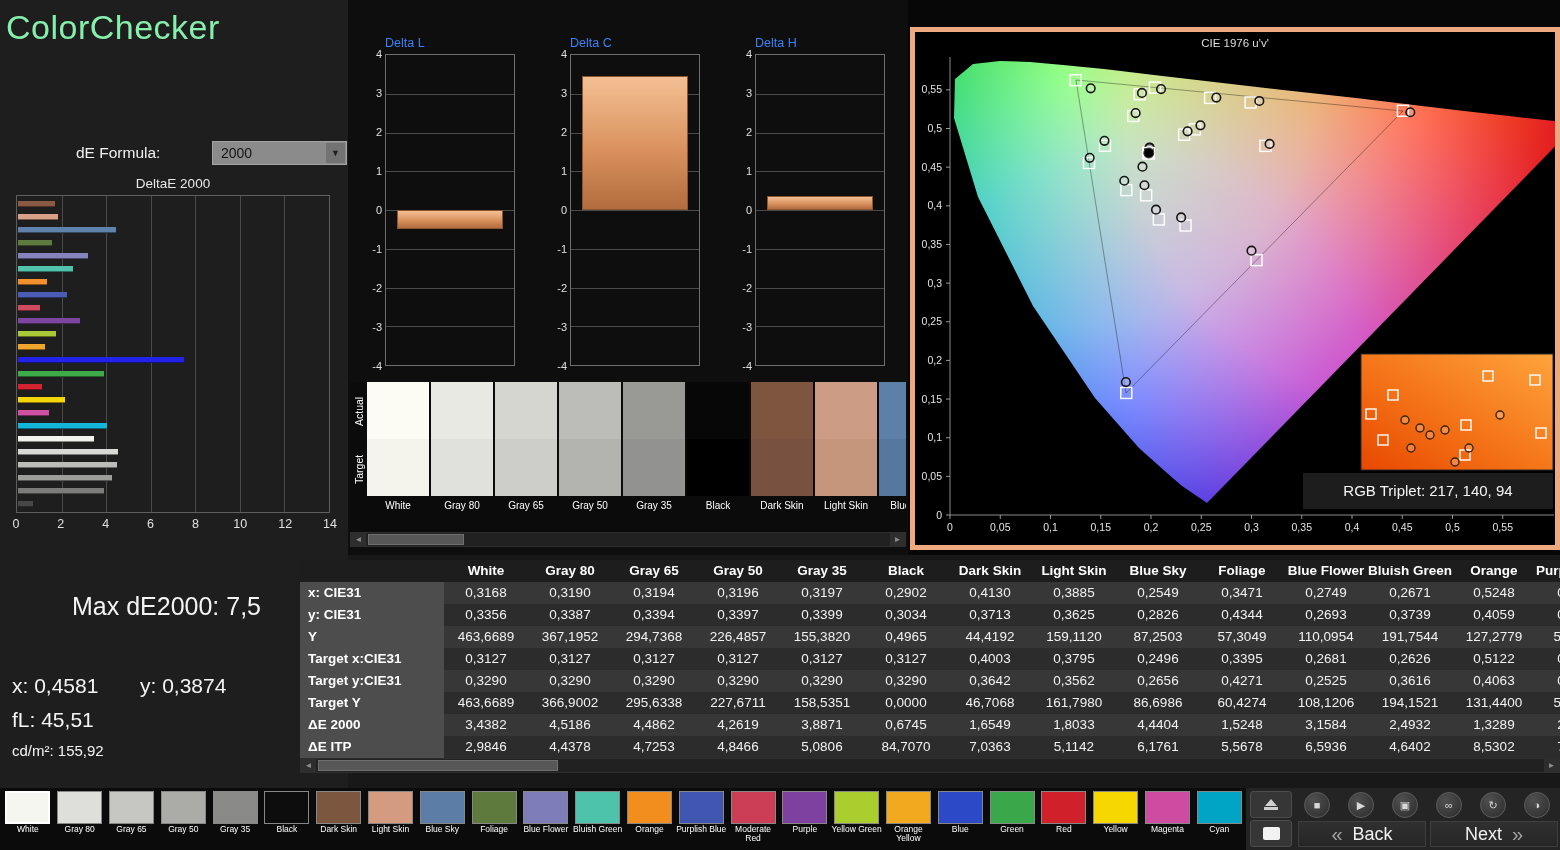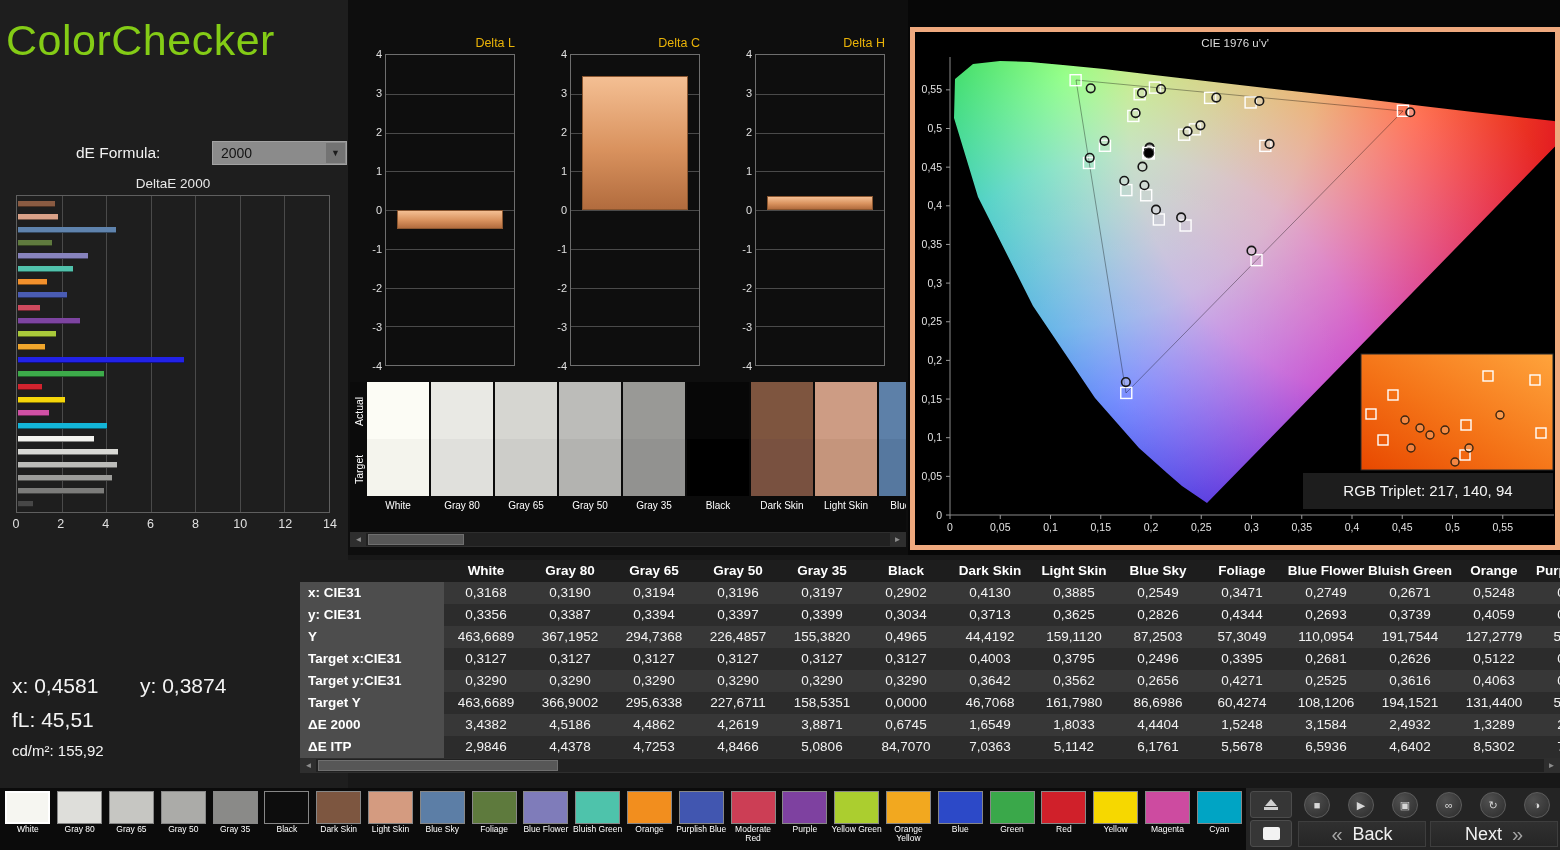--- a/index.html
+++ b/index.html
@@ -4,21 +4,21 @@
 <style>
   *{margin:0;padding:0;box-sizing:border-box}
   html,body{width:1560px;height:850px;background:#101010}
   #app{position:relative;width:1560px;height:850px;overflow:hidden;background:#181818;
        font-family:"Liberation Sans",sans-serif;color:#ececec}
   .panel-left{position:absolute;left:0;top:0;width:348px;height:788px;background:#1e1e1e}
   .panel-mid{position:absolute;left:348px;top:0;width:560px;height:555px;background:#0e0e0e}
   .panel-right{position:absolute;left:908px;top:0;width:652px;height:555px;background:#070707}
 
   
-  #title{position:absolute;left:6px;top:16px;font-size:43px;color:#84cc16;letter-spacing:.5px}
+  #title{position:absolute;left:6px;top:8px;font-size:34px;color:#86efac;letter-spacing:.5px}
   #desc{position:absolute;left:30px;top:78px;width:322px;text-align:center;font-size:15px;line-height:1.5;color:#fafafa}
   #formula-label{position:absolute;left:76px;top:144px;font-size:15.5px;color:#f2f2f2}
   #formula-select{position:absolute;left:212px;top:141px;width:135px;height:24px;background:#8b8b8b;
       border:1px solid #a2a2a2;color:#141414;font-size:14px;display:flex;align-items:center;padding-left:8px;cursor:pointer}
   #formula-select .arrow{position:absolute;right:1px;top:1px;bottom:1px;width:19px;background:#737373;
       display:flex;align-items:center;justify-content:center;font-size:9px;color:#1c1c1c}
 
   
   #deltae{position:absolute;left:8px;top:176px;width:330px;height:362px}
   #deltae .ctitle{text-align:center;font-size:13.5px;color:#e8e8e8;height:18px}
@@ -26,21 +26,21 @@
   #deltae .vline{position:absolute;top:0;bottom:0;width:1px;background:#4a4a4a}
   #deltae .bars{position:absolute;left:1px;right:1px;top:1px;bottom:1px;display:flex;flex-direction:column;justify-content:space-around}
   .debar-row{flex:1;display:flex;align-items:center}
   .debar{height:6px;border-bottom:1px solid rgba(0,0,0,.45)}
   #deltae .xlabels{position:absolute;left:8px;top:341px;width:314px;height:16px;font-size:12.5px;color:#e0e0e0}
   #deltae .xlabels span{position:absolute;transform:translateX(-50%)}
 
   
   .dchart{position:absolute;top:36px;width:150px;height:338px}
   #dl{left:368px}#dc{left:553px}#dh{left:738px}
-  .dchart .ctitle{position:absolute;top:0;left:17px;width:130px;text-align:right;font-size:12.5px;color:#eab308}
+  .dchart .ctitle{position:absolute;top:0;left:17px;width:130px;text-align:left;font-size:12.5px;color:#3b82f6}
   .dchart .plot{position:absolute;left:17px;top:18px;width:130px;height:312px;border:1px solid #6e6e6e}
   .dchart .gline{position:absolute;left:0;right:0;height:1px;background:#4a4a4a}
   .dchart .ylab{position:absolute;left:0;top:18px;width:16px;height:312px;font-size:11px;color:#e0e0e0}
   .dchart .ylab span{position:absolute;right:2px;transform:translateY(-50%)}
   .dchart .dbar{position:absolute;left:11px;width:106px;
       background:linear-gradient(180deg,#f4bf93 0%,#d9925e 55%,#b26c3e 100%);border:1px solid #8a5630}
 
   
   #strip{position:absolute;left:350px;top:382px;width:556px;height:150px;background:#0b0b0b;display:flex;overflow:hidden}
   #strip .axis{flex:0 0 17px;display:flex;flex-direction:column;font-size:10.5px;color:#fff}
@@ -515,20 +515,21 @@
           <circle cx="554" cy="416" r="4" class="ptci"></circle>
           <circle cx="496" cy="416" r="4" class="ptci"></circle>
           <circle cx="585" cy="383" r="4" class="ptci"></circle>
           <circle cx="540" cy="430" r="4" class="ptci"></circle>
         </g>
       <rect x="388" y="441" width="250" height="36" fill="#1d1d1d"></rect>
       <text id="rgb-caption" x="513" y="464" text-anchor="middle" class="caption-svg">RGB Triplet: 217, 140, 94</text>
     </svg>
   </div>
 
+  <div class="stat" id="st-max">Max dE2000: 7,5</div>
   <div class="stat" id="st-x">x: 0,4581</div>
   <div class="stat" id="st-y">y: 0,3874</div>
   <div class="stat" id="st-fl">fL: 45,51</div>
   <div class="stat" id="st-cd">cd/m²: 155,92</div>
 
   <div id="dtable">
       <div class="trow head">
         <div class="rl"></div>
         <div class="tcell">White</div>
         <div class="tcell">Gray 80</div>

